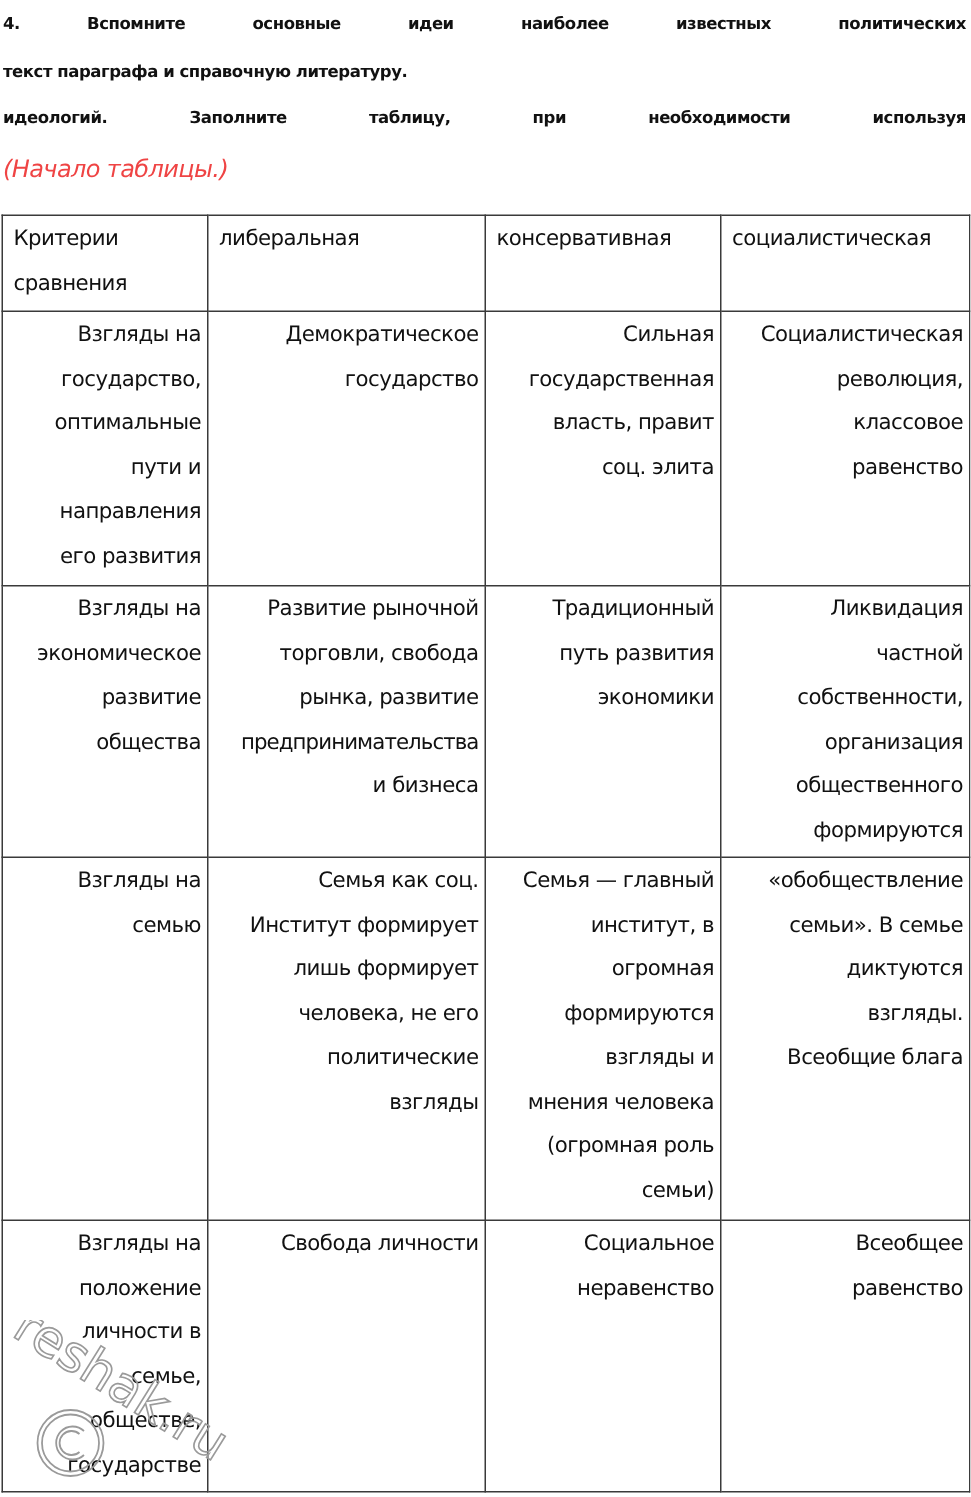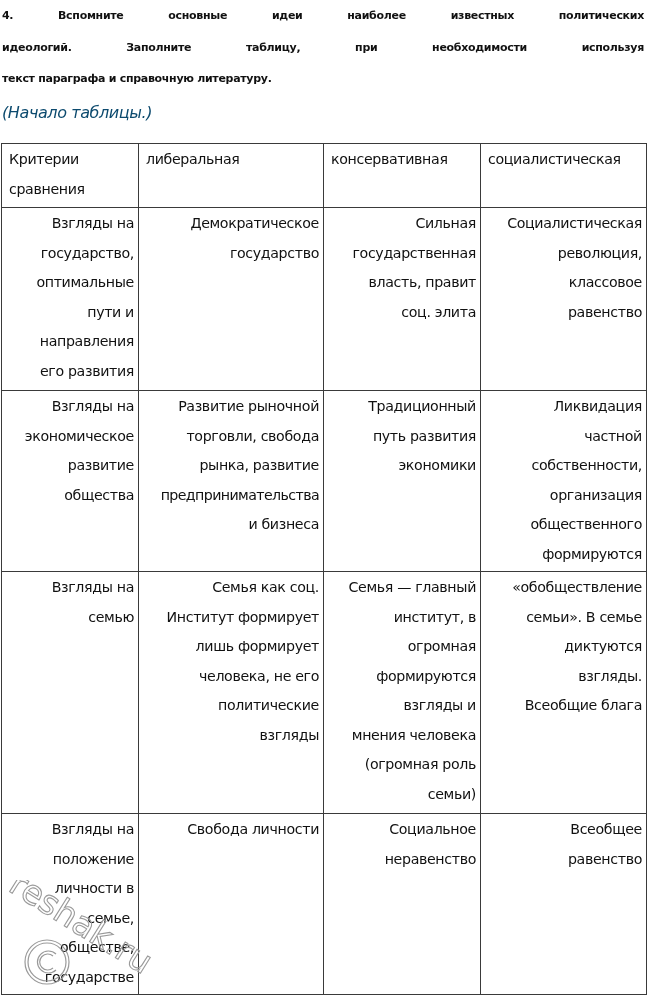--- a/index.html
+++ b/index.html
@@ -35,21 +35,21 @@
   }
   .task-line.last { text-align-last: left; }
   .note {
     position: absolute;
     left: 2px;
     top: 103px;
     font-family: "DejaVu Sans", sans-serif;
     font-style: italic;
     font-size: 16px;
     letter-spacing: -0.4px;
-    color: #0c4a6e;
+    color: #ef4444;
   }
   table.cmp {
     position: absolute;
     left: 1px;
     top: 143px;
     width: 645px;
     border-collapse: collapse;
     table-layout: fixed;
   }
   table.cmp td, table.cmp th {
@@ -76,22 +76,22 @@
     width: 200px;
     height: 120px;
     pointer-events: none;
   }
 </style>
 </head>
 <body>
 
 <div class="task">
   <span class="task-line">4. Вспомните основные идеи наиболее известных политических</span>
+  <span class="task-line last">текст параграфа и справочную литературу.</span>
   <span class="task-line">идеологий. Заполните таблицу, при необходимости используя</span>
-  <span class="task-line last">текст параграфа и справочную литературу.</span>
 </div>
 
 <div class="note">(Начало таблицы.)</div>
 
 <table class="cmp">
   <colgroup>
     <col style="width:137px">
     <col style="width:185px">
     <col style="width:157px">
     <col style="width:166px">

